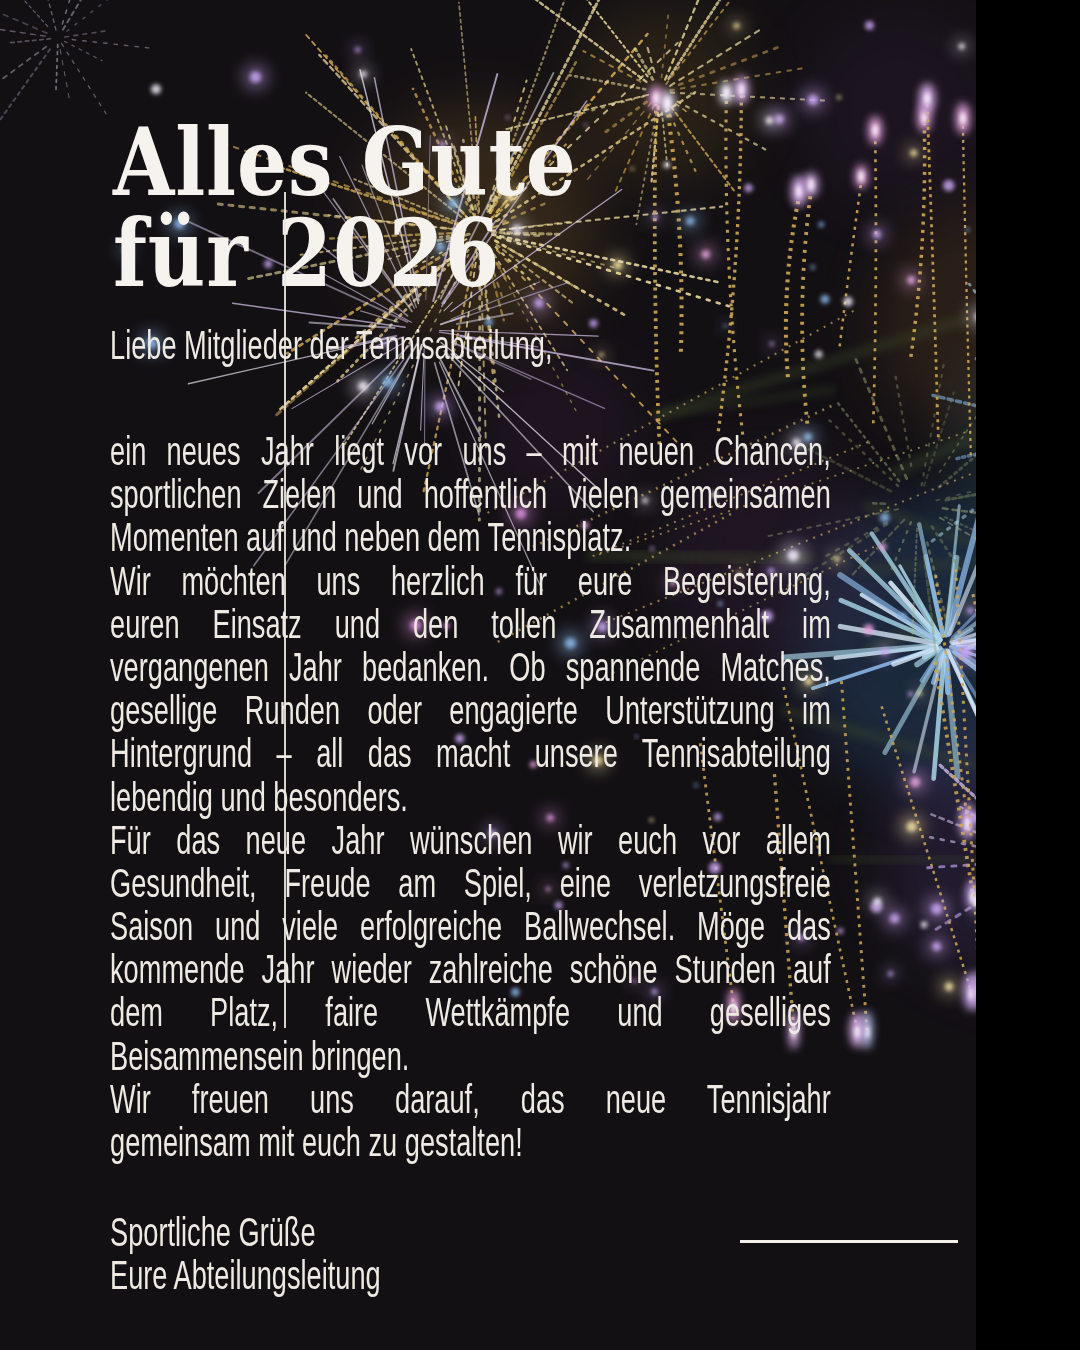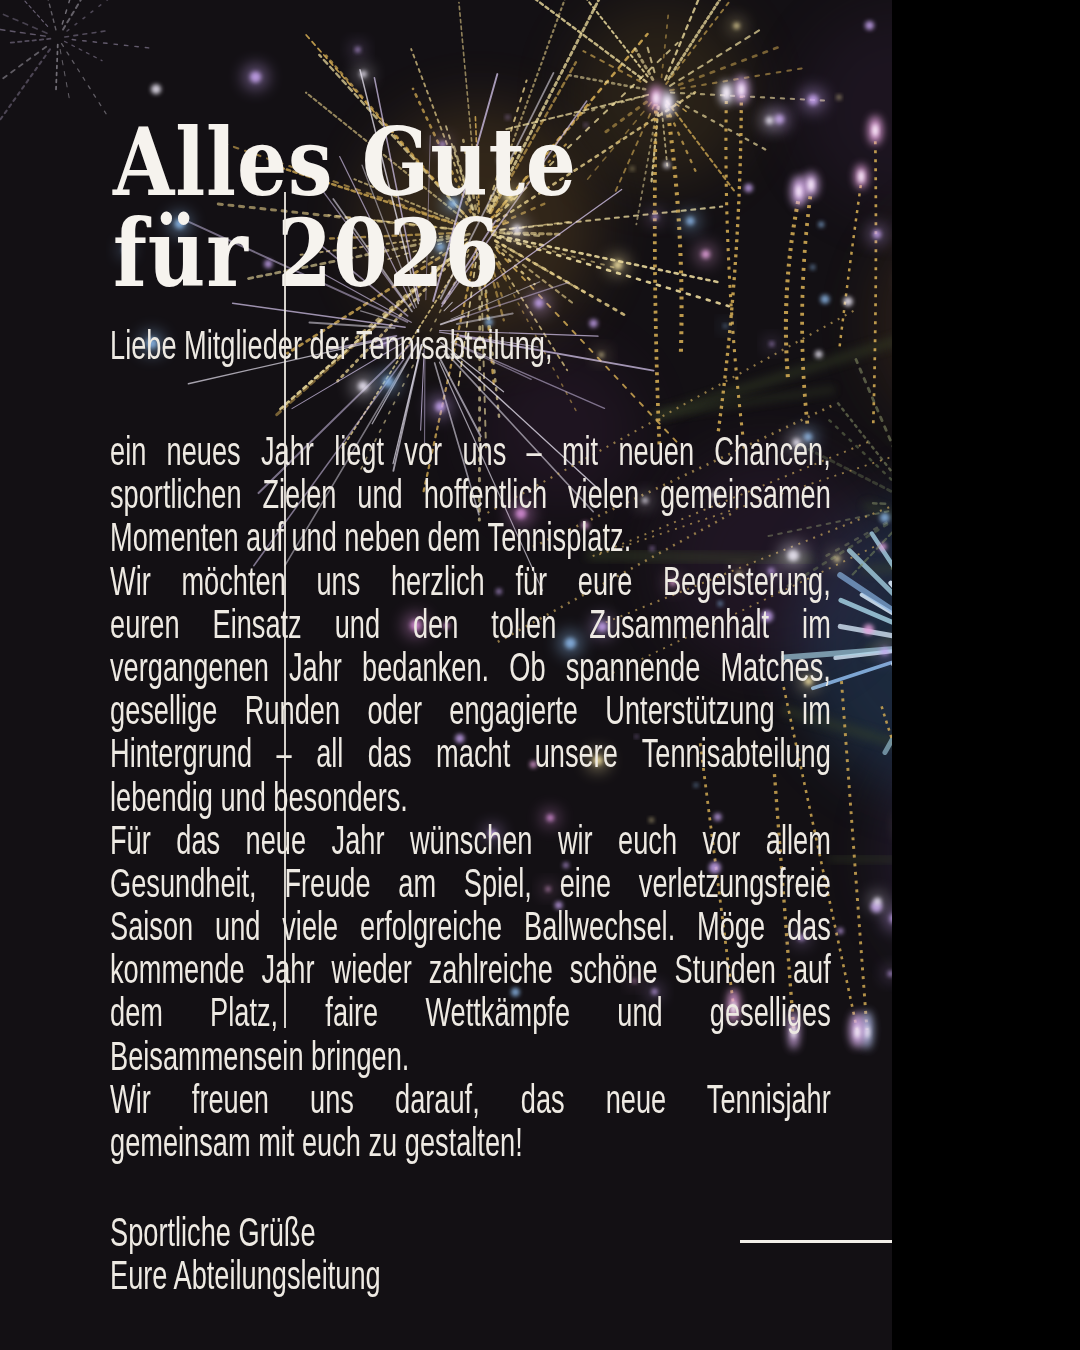--- a/index.html
+++ b/index.html
@@ -1,17 +1,17 @@
 <!DOCTYPE html>
 <html><head>
 <meta charset="utf-8">
 <style>
   html,body{margin:0;padding:0;background:#000;}
   .canvas{
-    position:relative;width:892px;height:1350px;overflow:hidden;
+    position:relative;width:976px;height:1350px;overflow:hidden;
     background:#8b5cf6;
     font-family:"Liberation Sans",sans-serif;
   }
   .fw{position:absolute;left:0;top:0;z-index:0;}
   .page-title{
     position:absolute;left:113px;top:117px;margin:0;z-index:2;
     font-family:"DejaVu Serif","Liberation Serif",serif;
     font-weight:700;font-size:93px;line-height:91px;
     color:#f6f3ee;letter-spacing:1px;white-space:nowrap;
     transform:scaleX(.85);transform-origin:left top;

